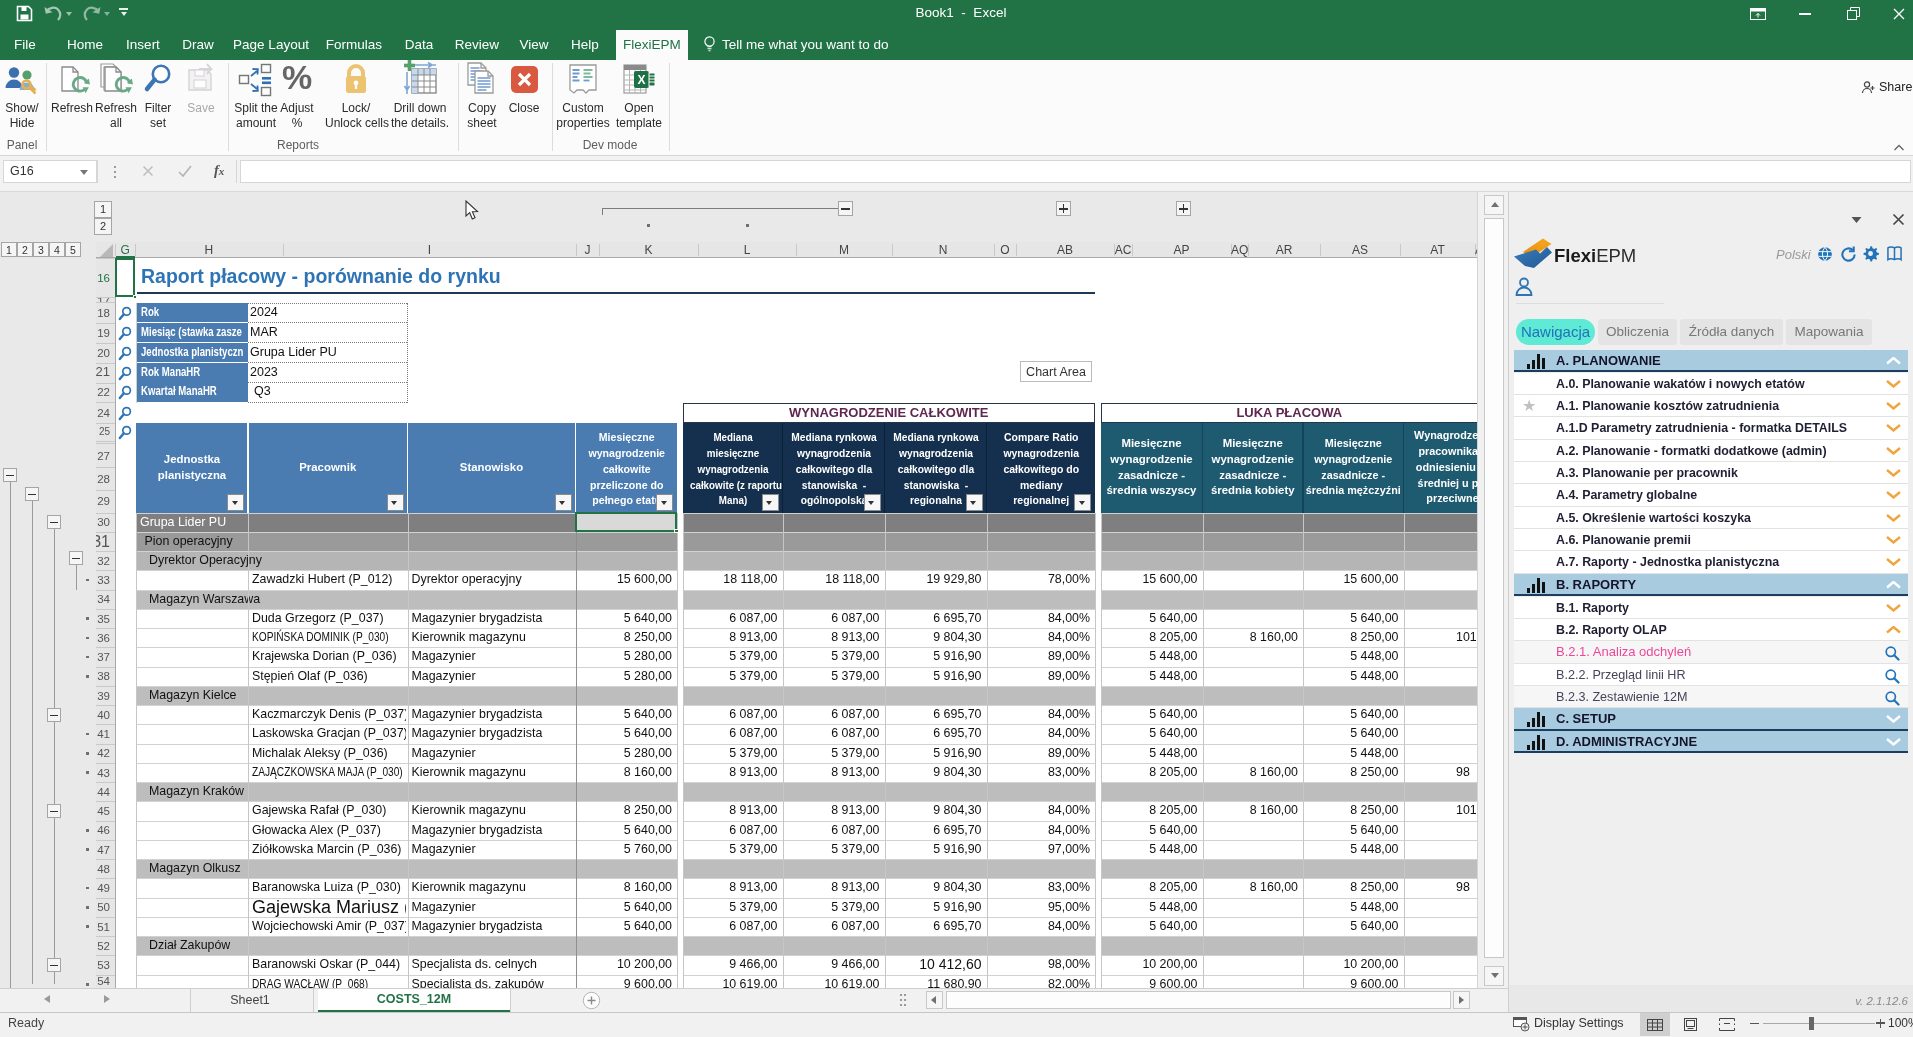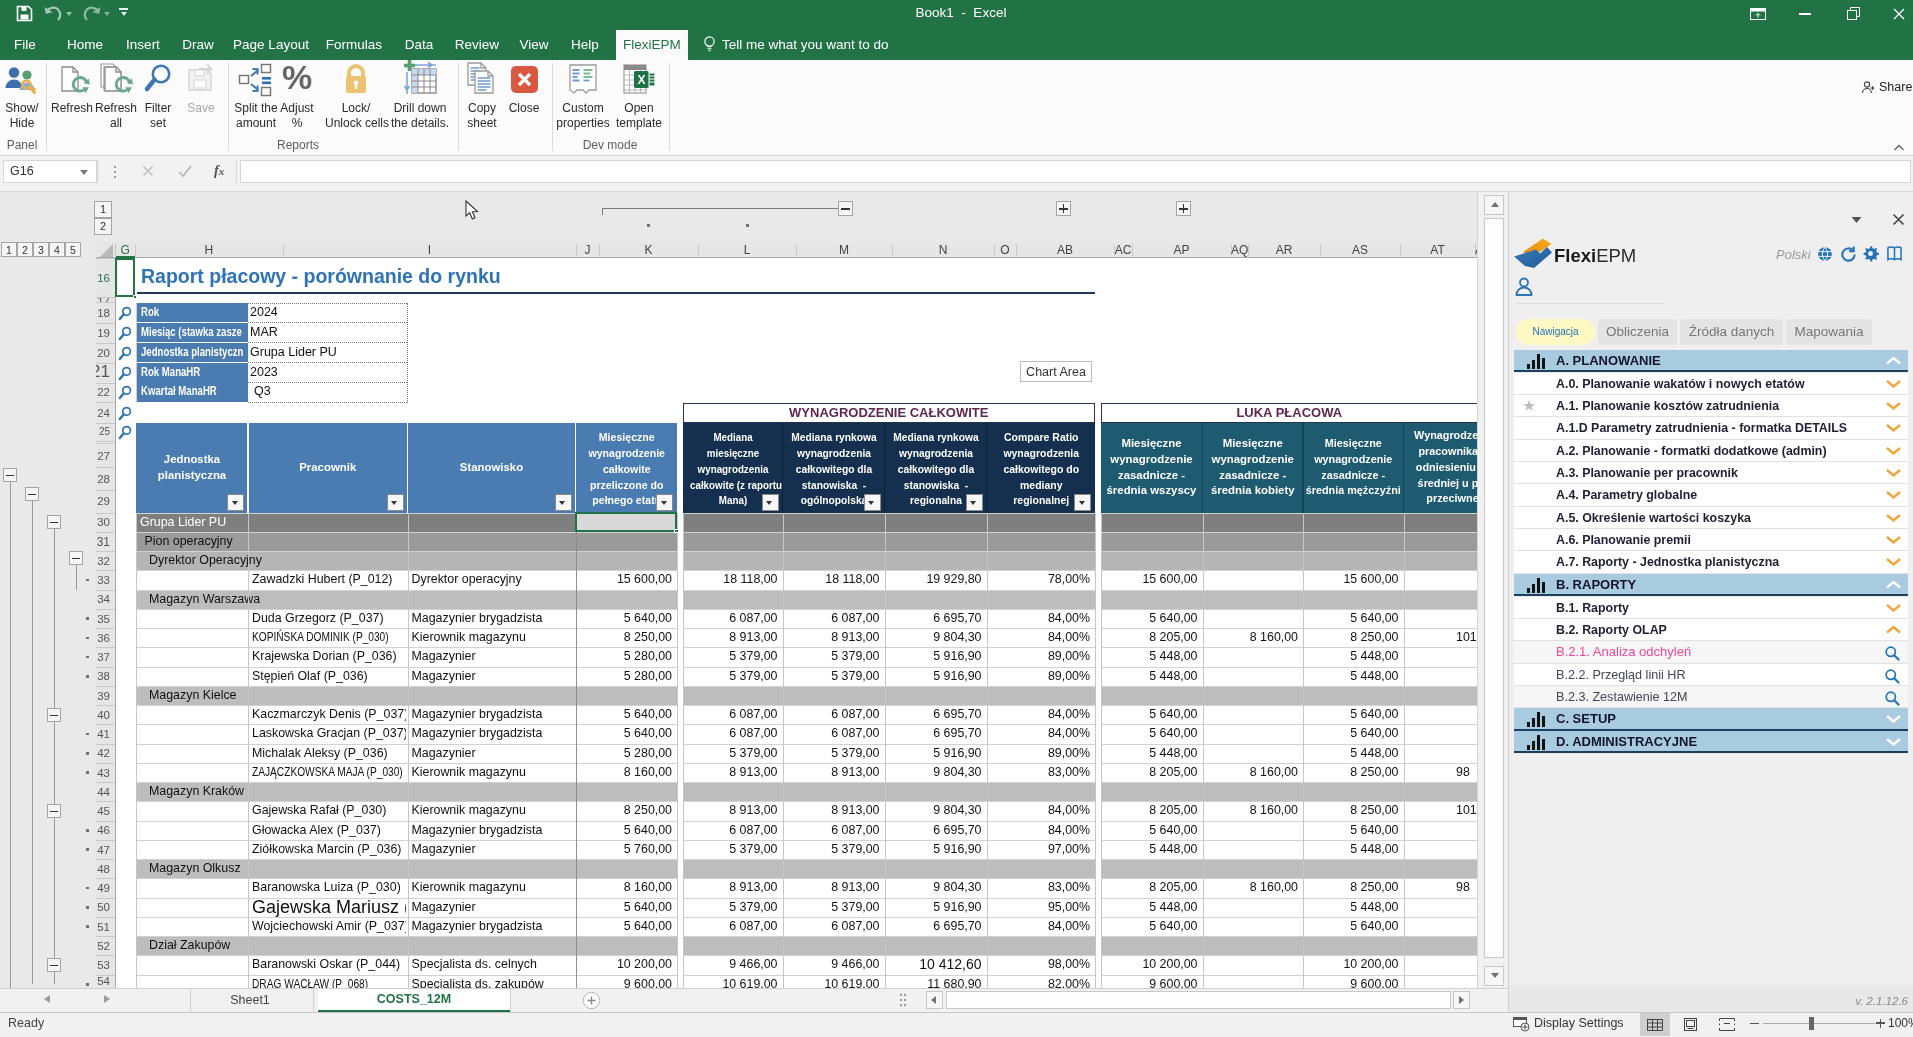--- a/index.html
+++ b/index.html
@@ -271,37 +271,37 @@
 <div class="abs" style="left:0;top:258px;width:96px;height:730px;background:#e9e9e9"></div>
 <div class="abs" style="left:96px;top:258px;width:20px;height:730px;background:#e6e6e6;border-right:1px solid #a8a8a8"></div>
 <div class="abs" style="left:96px;top:258.5px;width:14px;height:38.5px;font-size:11.5px; color:#217346;text-align:right;overflow:hidden;display:flex;align-items:center;justify-content:flex-end">16</div>
 <div class="abs" style="left:96px;top:297px;width:19px;height:1px;background:#c9c9c9"></div>
 <div class="abs" style="left:96px;top:303px;width:14px;height:19.899999999999977px;font-size:11.5px; color:#555;text-align:right;overflow:hidden;display:flex;align-items:center;justify-content:flex-end">18</div>
 <div class="abs" style="left:96px;top:322.9px;width:19px;height:1px;background:#c9c9c9"></div>
 <div class="abs" style="left:96px;top:322.9px;width:14px;height:19.900000000000034px;font-size:11.5px; color:#555;text-align:right;overflow:hidden;display:flex;align-items:center;justify-content:flex-end">19</div>
 <div class="abs" style="left:96px;top:342.8px;width:19px;height:1px;background:#c9c9c9"></div>
 <div class="abs" style="left:96px;top:342.8px;width:14px;height:19.899999999999977px;font-size:11.5px; color:#555;text-align:right;overflow:hidden;display:flex;align-items:center;justify-content:flex-end">20</div>
 <div class="abs" style="left:96px;top:362.7px;width:19px;height:1px;background:#c9c9c9"></div>
-<div class="abs" style="left:96px;top:362.7px;width:14px;height:18px;font-size:17px; color:#555;text-align:right;overflow:hidden;display:flex;align-items:center;justify-content:flex-end">21</div>
+<div class="abs" style="left:96px;top:362.7px;width:14px;height:18px;font-size:13px; color:#555;text-align:right;overflow:hidden;display:flex;align-items:center;justify-content:flex-end">21</div>
 <div class="abs" style="left:96px;top:382.5px;width:19px;height:1px;background:#c9c9c9"></div>
 <div class="abs" style="left:96px;top:382.5px;width:14px;height:19.80000000000001px;font-size:11.5px; color:#555;text-align:right;overflow:hidden;display:flex;align-items:center;justify-content:flex-end">22</div>
 <div class="abs" style="left:96px;top:402.3px;width:19px;height:1px;background:#c9c9c9"></div>
 <div class="abs" style="left:96px;top:403px;width:14px;height:19.600000000000023px;font-size:11.5px; color:#555;text-align:right;overflow:hidden;display:flex;align-items:center;justify-content:flex-end">24</div>
 <div class="abs" style="left:96px;top:422.6px;width:19px;height:1px;background:#c9c9c9"></div>
 <div class="abs" style="left:96px;top:422.6px;width:14px;height:18.0px;font-size:10px; color:#555;text-align:right;overflow:hidden;display:flex;align-items:center;justify-content:flex-end">25</div>
 <div class="abs" style="left:96px;top:440.6px;width:19px;height:1px;background:#c9c9c9"></div>
 <div class="abs" style="left:96px;top:444px;width:14px;height:23px;font-size:11.5px; color:#555;text-align:right;overflow:hidden;display:flex;align-items:center;justify-content:flex-end">27</div>
 <div class="abs" style="left:96px;top:467px;width:19px;height:1px;background:#c9c9c9"></div>
 <div class="abs" style="left:96px;top:467px;width:14px;height:23px;font-size:11.5px; color:#555;text-align:right;overflow:hidden;display:flex;align-items:center;justify-content:flex-end">28</div>
 <div class="abs" style="left:96px;top:490px;width:19px;height:1px;background:#c9c9c9"></div>
 <div class="abs" style="left:96px;top:490px;width:14px;height:22.700000000000045px;font-size:11.5px; color:#555;text-align:right;overflow:hidden;display:flex;align-items:center;justify-content:flex-end">29</div>
 <div class="abs" style="left:96px;top:512.7px;width:19px;height:1px;background:#c9c9c9"></div>
 <div class="abs" style="left:96px;top:512.7px;width:14px;height:19.25px;font-size:11.5px; color:#555;text-align:right;overflow:hidden;display:flex;align-items:center;justify-content:flex-end">30</div>
 <div class="abs" style="left:96px;top:531.95px;width:19px;height:1px;background:#c9c9c9"></div>
-<div class="abs" style="left:96px;top:531.95px;width:14px;height:19.25px;font-size:12px; color:#555;text-align:right;overflow:hidden;display:flex;align-items:center;justify-content:flex-end">31</div>
+<div class="abs" style="left:96px;top:531.95px;width:14px;height:19.25px;font-size:16px; color:#555;text-align:right;overflow:hidden;display:flex;align-items:center;justify-content:flex-end">31</div>
 <div class="abs" style="left:96px;top:551.2px;width:19px;height:1px;background:#c9c9c9"></div>
 <div class="abs" style="left:96px;top:551.2px;width:14px;height:19.25px;font-size:11.5px; color:#555;text-align:right;overflow:hidden;display:flex;align-items:center;justify-content:flex-end">32</div>
 <div class="abs" style="left:96px;top:570.45px;width:19px;height:1px;background:#c9c9c9"></div>
 <div class="abs" style="left:96px;top:570.45px;width:14px;height:19.25px;font-size:11.5px; color:#555;text-align:right;overflow:hidden;display:flex;align-items:center;justify-content:flex-end">33</div>
 <div class="abs" style="left:96px;top:589.7px;width:19px;height:1px;background:#c9c9c9"></div>
 <div class="abs" style="left:96px;top:589.7px;width:14px;height:19.25px;font-size:11.5px; color:#555;text-align:right;overflow:hidden;display:flex;align-items:center;justify-content:flex-end">34</div>
 <div class="abs" style="left:96px;top:608.95px;width:19px;height:1px;background:#c9c9c9"></div>
 <div class="abs" style="left:96px;top:608.95px;width:14px;height:19.25px;font-size:11.5px; color:#555;text-align:right;overflow:hidden;display:flex;align-items:center;justify-content:flex-end">35</div>
 <div class="abs" style="left:96px;top:628.2px;width:19px;height:1px;background:#c9c9c9"></div>
 <div class="abs" style="left:96px;top:628.2px;width:14px;height:19.25px;font-size:11.5px; color:#555;text-align:right;overflow:hidden;display:flex;align-items:center;justify-content:flex-end">36</div>
@@ -855,21 +855,21 @@
   </svg>
 <svg class="abs" style="left:1887px;top:246px" width="15" height="16" viewBox="0 0 16 17">
 <path d="M8 2 C6 0.8 2.5 0.8 1 2 V14.5 C2.5 13.3 6 13.3 8 14.5 C10 13.3 13.5 13.3 15 14.5 V2 C13.5 0.8 10 0.8 8 2 Z" fill="none" stroke="#2273b9" stroke-width="1.6"></path>
 <path d="M8 2 V14.5" stroke="#2273b9" stroke-width="1.6"></path>
   </svg>
 <svg class="abs" style="left:1515px;top:277px" width="18" height="19" viewBox="0 0 18 19">
 <circle cx="9" cy="5.5" r="4" fill="none" stroke="#2e75b5" stroke-width="1.8"></circle>
 <path d="M1.5 18 a7.5 7.5 0 0 1 15 0 z" fill="none" stroke="#2e75b5" stroke-width="1.8"></path>
   </svg>
 <div class="abs" style="left:1516px;top:303px;width:148px;height:1px;background:#dcdcdc"></div>
-<div class="abs" style="left:1516px;top:319px;width:79px;height:26px;background:#fef9c3;border-radius:13px;color:#2273b9;font-size:10px;text-align:center;line-height:26px">Nawigacja</div>
+<div class="abs" style="left:1516px;top:319px;width:79px;height:26px;background:#5eead4;border-radius:13px;color:#2273b9;font-size:15px;text-align:center;line-height:26px">Nawigacja</div>
 <div class="abs" style="left:1598px;top:319px;width:79px;height:26px;background:#e4e4e4;border-radius:3px;color:#777;font-size:13.5px;text-align:center;line-height:26px">Obliczenia</div>
 <div class="abs" style="left:1680px;top:319px;width:103px;height:26px;background:#e4e4e4;border-radius:3px;color:#777;font-size:13.5px;text-align:center;line-height:26px">Źródła danych</div>
 <div class="abs" style="left:1786px;top:319px;width:86px;height:26px;background:#e4e4e4;border-radius:3px;color:#777;font-size:13.5px;text-align:center;line-height:26px">Mapowania</div>
 <div class="abs" style="left:1514px;top:350.0px;width:394px;height:22.33px;background:#a9cbe0;border-bottom:2px solid #1c3e5e"></div>
 <svg class="abs" style="left:1527px;top:354.0px" width="18" height="15" viewBox="0 0 18 15">
 <rect x="0" y="10" width="3" height="5" fill="#111"></rect>
 <rect x="5" y="6" width="3" height="9" fill="#111"></rect>
 <rect x="10" y="0" width="3" height="15" fill="#111"></rect>
 <rect x="15" y="4" width="3" height="11" fill="#111"></rect>
   </svg>

